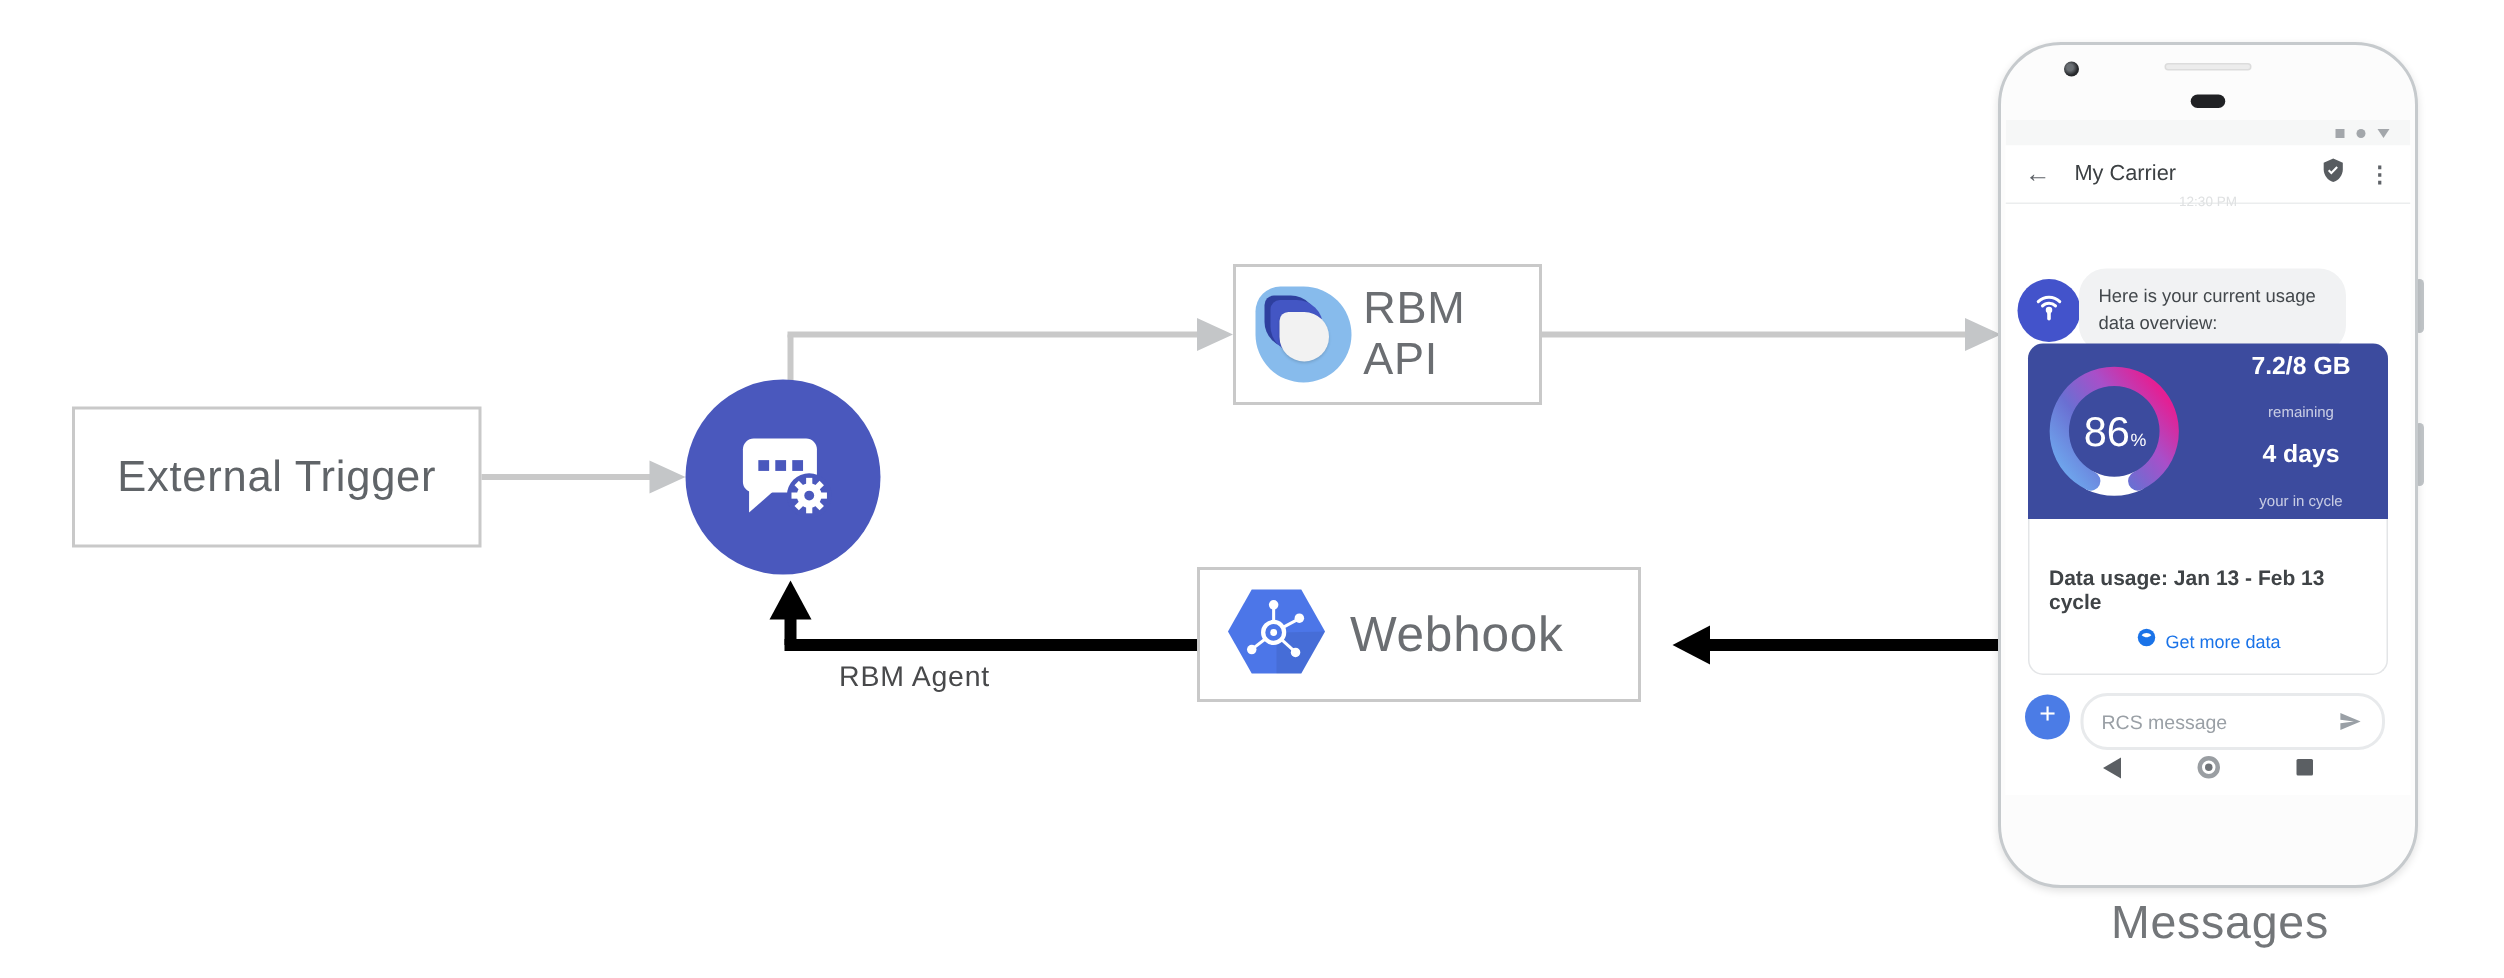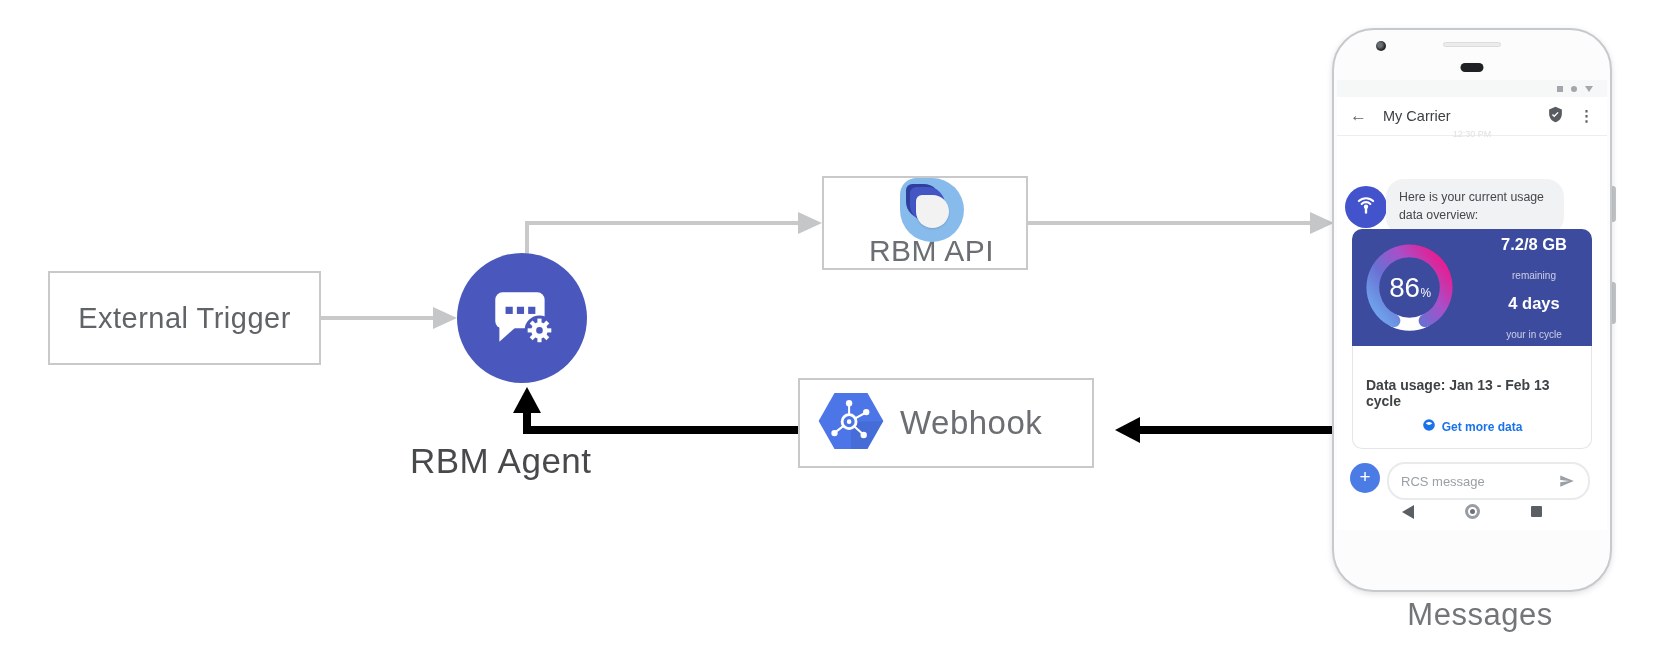--- a/index.html
+++ b/index.html
@@ -6,31 +6,31 @@
   body { background:#fff; font-family:"Liberation Sans", sans-serif; }
   .canvas { position:relative; width:1669px; height:652px; background:#fff; overflow:hidden; }
 
   
   .dbox { position:absolute; background:#fff; border:2px solid #c9c9c9; display:flex; align-items:center; justify-content:center; }
   .dlabel { font-weight:300; color:#6b6e72; letter-spacing:.5px; }
 
   .ext-box { left:48px; top:271px; width:273px; height:94px; }
   .ext-box .dlabel { font-size:29px; color:#606468; }
 
-  .api-box { left:822px; top:176px; width:206px; height:94px; justify-content:flex-start; padding-left:13px; gap:12px;flex-direction:column; }
+  .api-box { left:822px; top:176px; width:206px; height:94px; justify-content:flex-start; padding-left:13px; gap:12px; }
   .api-box .dlabel { font-size:30px; }
 
   .web-box { left:798px; top:378px; width:296px; height:90px; justify-content:flex-start; padding-left:18px; gap:16px; }
   .web-box .dlabel { font-size:33px; }
 
   .agent-circle { position:absolute; left:457px; top:253px; width:130px; height:130px; border-radius:50%;
     background:#4a58bd; display:flex; align-items:center; justify-content:center; }
 
-  .agent-label { position:absolute; left:410px; top:441px; width:250px; text-align:left;
-    font-size:35px; font-weight:300; color:#48494b; letter-spacing:.5px; }
+  .agent-label { position:absolute; left:410px; top:441px; width:250px; text-align:right;
+    font-size:19px; font-weight:300; color:#48494b; letter-spacing:.5px; }
 
   .messages-label { position:absolute; left:1330px; top:597px; width:300px; text-align:center;
     font-size:31px; font-weight:300; color:#737679; letter-spacing:.5px; }
 
   
   .h-line, .v-line { position:absolute; background:#c9c9c9; }
   .blk { background:#000; }
   .arr-r { position:absolute; width:0; height:0; border-top:11px solid transparent; border-bottom:11px solid transparent; border-left:24px solid #c4c6c8; }
   .arr-l-blk { position:absolute; width:0; height:0; border-top:13px solid transparent; border-bottom:13px solid transparent; border-right:25px solid #000; }
   .arr-u-blk { position:absolute; width:0; height:0; border-left:14px solid transparent; border-right:14px solid transparent; border-bottom:26px solid #000; }
@@ -79,21 +79,21 @@
     justify-content:center; text-align:center; color:#fff; }
   .stat-big { font-size:16.5px; font-weight:bold; }
   .stat-sub { font-size:10px; color:rgba(255,255,255,.72); margin-top:16px; }
   .stat-gap { height:13px; }
 
   .white-card { position:absolute; left:15px; top:266px; width:240px; background:#fff; border:1px solid #e3e5e7;
     border-top:none; border-radius:0 0 10px 10px; padding:11px 13px 12px; }
   .wc-title { font-size:14px; font-weight:bold; color:#3f4346; margin-bottom:5px;margin-top:20px; }
   .wc-body { font-size:11px; color:#5f6368; line-height:1.45; }
   .wc-action { margin-top:9px; display:flex; align-items:center; justify-content:center; gap:6px; cursor:pointer; }
-  .wc-action-label { font-size:12px; font-weight:700; color:#1a73e8;text-align:right; }
+  .wc-action-label { font-size:12px; font-weight:400; color:#1a73e8;text-align:right; }
 
   .plus-btn { position:absolute; left:13px; top:383px; width:30px; height:30px; border-radius:50%; background:#4b7ce6;
     color:#fff; font-size:19px; display:flex; align-items:center; justify-content:center; padding-bottom:2px; }
   .rcs-pill { position:absolute; left:50px; top:382px; width:203px; height:38px; border:2px solid #e8eaec;
     border-radius:18px; display:flex; align-items:center; padding:0 12px; background:#fff;gap:21px; }
   .rcs-ph { font-size:13px; color:#9aa0a6; }
   .send-ic { margin-left:auto; display:flex; }
 
   .navbar { position:absolute; left:0; top:424px; width:100%; display:flex; align-items:center; justify-content:center; gap:51px; }
   .nav-back { width:0; height:0; border-top:7px solid transparent; border-bottom:7px solid transparent; border-right:12px solid #5b5f63; }

